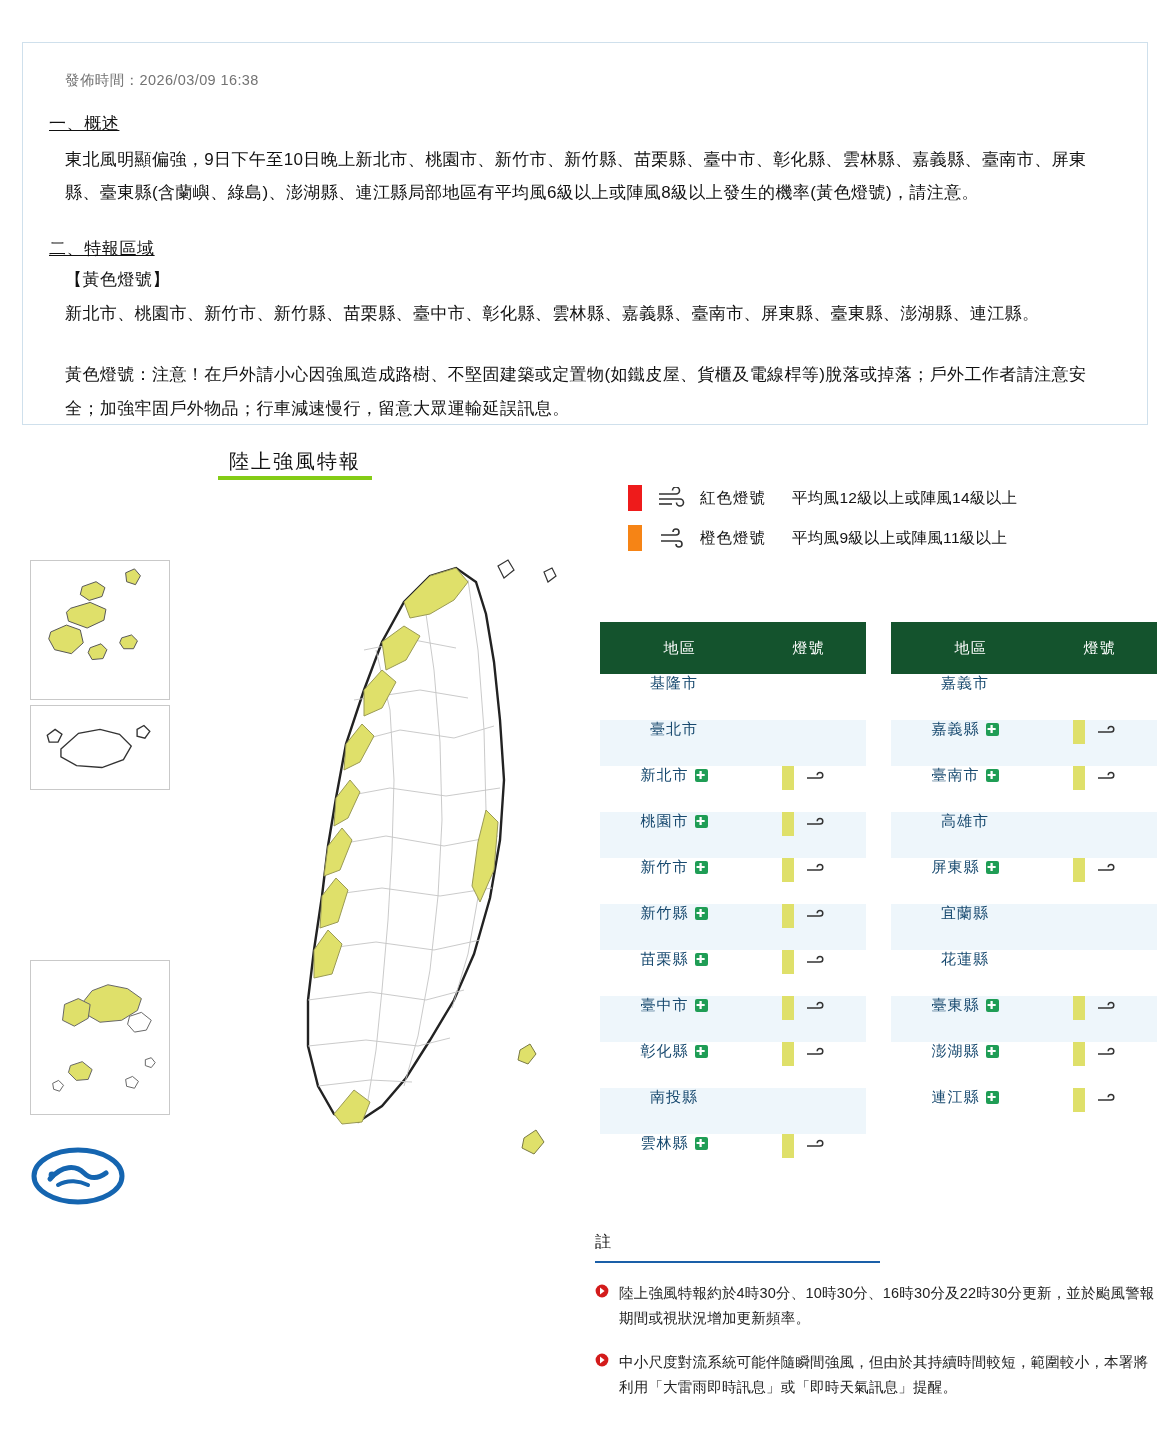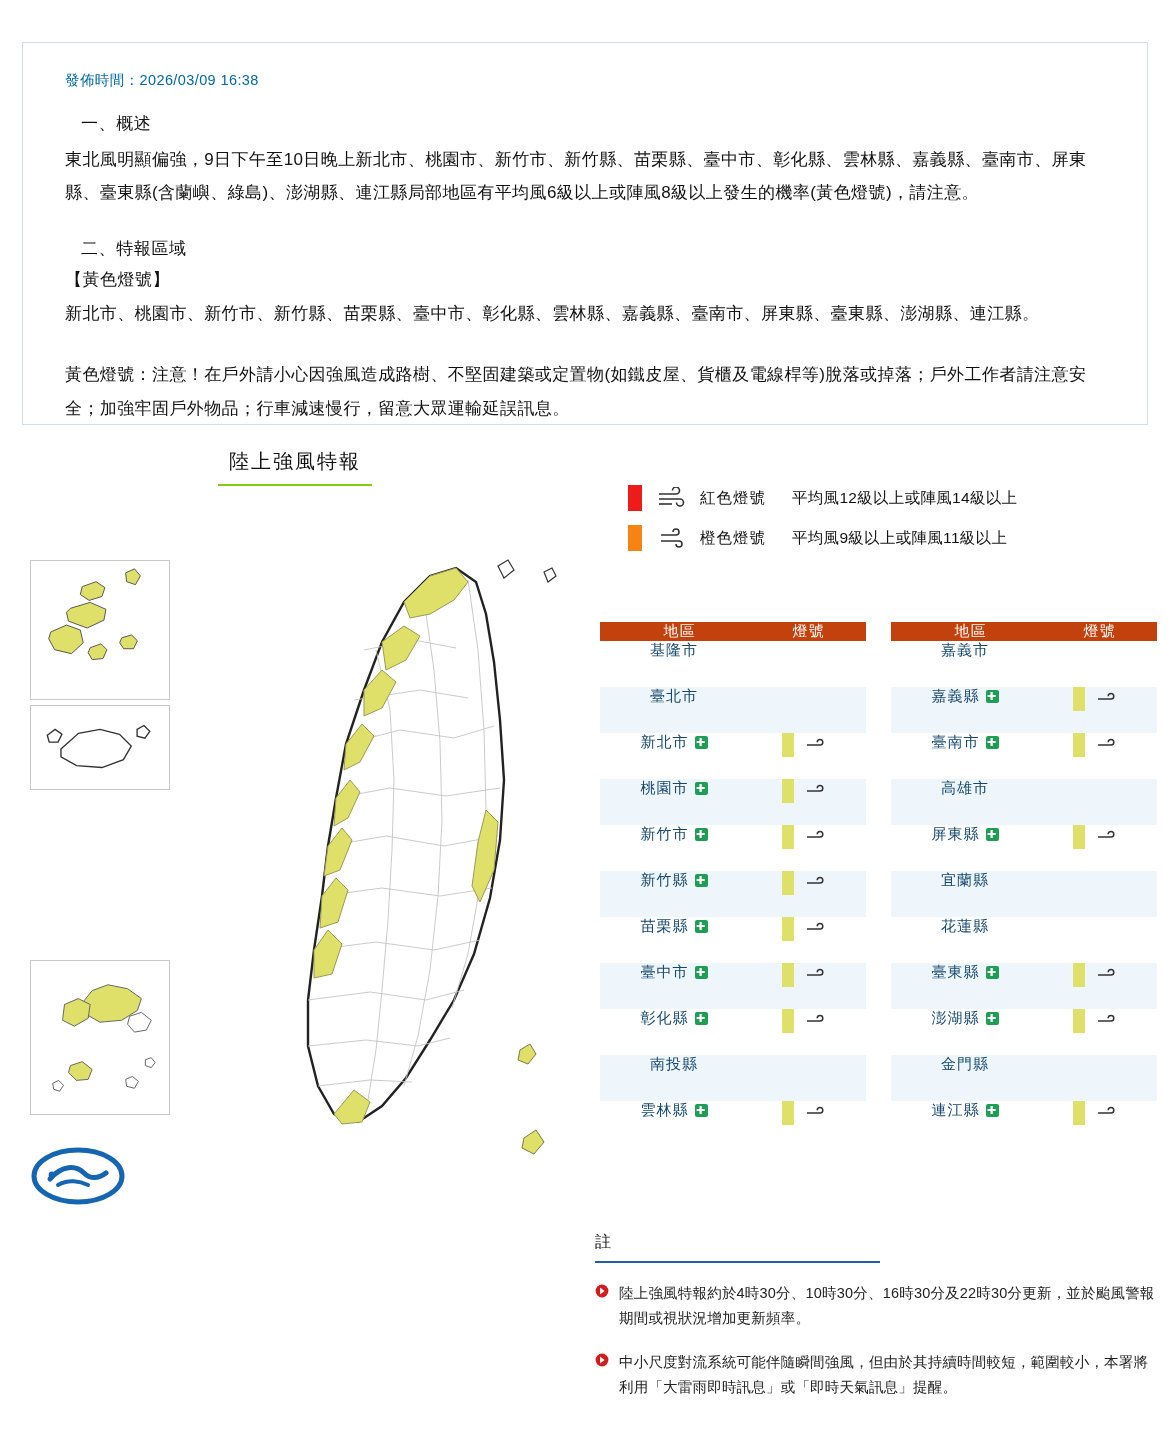--- a/index.html
+++ b/index.html
@@ -13,30 +13,31 @@
   
   .notice-panel {
     position: absolute;
     left: 22px; top: 42px;
     width: 1126px; height: 383px;
     border: 1px solid #cfe0ec;
     background: #fff;
   }
   .notice-inner { padding: 28px 28px 0 22px; }
   .pub-time {
-    color: #0369a1;
+    color: #737373;
     font-size: 14.5px;
     letter-spacing: .4px;
     margin: 0 0 22px 20px;
   }
   .sec-head {
     color: #111;
     font-size: 17px;
-    margin: 0 0 8px 36px;
+    margin: 0 0 8px 4px;
     letter-spacing: .6px;
+    text-decoration: underline;
   }
   .sec-body {
     color: #111;
     font-size: 17px;
     line-height: 1.95;
     margin: 0 0 28px 20px;
     letter-spacing: .4px;
   }
   .sec-sub {
     color: #111;
@@ -47,22 +48,22 @@
 
   
   .map-title {
     position: absolute;
     left: 218px; top: 448px;
     width: 154px;
     text-align: center;
     font-size: 20px;
     letter-spacing: 2px;
     color: #111;
-    padding-bottom: 9px;
-    border-bottom: 2px solid #84cc16;
+    padding-bottom: 1px;
+    border-bottom: 4px solid #84cc16;
   }
 
   
   .map-area { position: absolute; left: 18px; top: 530px; width: 560px; height: 680px; }
   .inset {
     position: absolute;
     border: 1px solid #c9c9c9;
     background: #fff;
   }
   #inset-penghu { left: 12px; top: 30px; width: 140px; height: 140px; }
@@ -82,23 +83,23 @@
   .legend-swatch { width: 14px; height: 26px; margin-right: 14px; }
   .legend-ico { width: 32px; height: 22px; margin-right: 12px; }
   .legend-name { width: 92px; letter-spacing: 1px; }
   .legend-desc { letter-spacing: .3px; }
 
   
   .tables { position: absolute; left: 600px; top: 622px; width: 560px; display: flex; gap: 25px; }
   .tbl { width: 266px; }
   .tbl-head {
     display: flex;
-    background: #c2410c;
+    background: #14532d;
     color: #fff;
-    height: 19px;
+    height: 52px;
     align-items: center;
     font-size: 15px;
     letter-spacing: 1.2px;
     padding-left: 8px;
   }
   .tbl-head .c1 { width: 148px; text-align: center; }
   .tbl-head .c2 { width: 118px; text-align: center; }
   .row {
     display: flex; align-items: flex-start;
     height: 46px;
@@ -485,26 +486,20 @@
               <span>澎湖縣</span>
               <span class="plus-badge">✚</span>
             </span></div>
           <div class="c2">
             <span class="sig-swatch" style="background: rgb(223, 224, 106);"></span>
             <span><svg class="sig-ico" viewBox="0 0 28 18" width="28" height="18">
                 <path d="M3 10 h13 a2.8 2.8 0 1 0 -2.8 -2.8" fill="none" stroke="#333" stroke-width="1.5"></path>
               </svg></span>
           </div>
         </div>
-        <div class="row alt">
-          <div class="c1"><span class="name-wrap">
-              <span>金門縣</span>
-            </span></div>
-          <div class="c2"></div>
-        </div>
         <div class="row plain">
           <div class="c1"><span class="name-wrap">
               <span>連江縣</span>
               <span class="plus-badge">✚</span>
             </span></div>
           <div class="c2">
             <span class="sig-swatch" style="background: rgb(223, 224, 106);"></span>
             <span><svg class="sig-ico" viewBox="0 0 28 18" width="28" height="18">
                 <path d="M3 10 h13 a2.8 2.8 0 1 0 -2.8 -2.8" fill="none" stroke="#333" stroke-width="1.5"></path>
               </svg></span>

